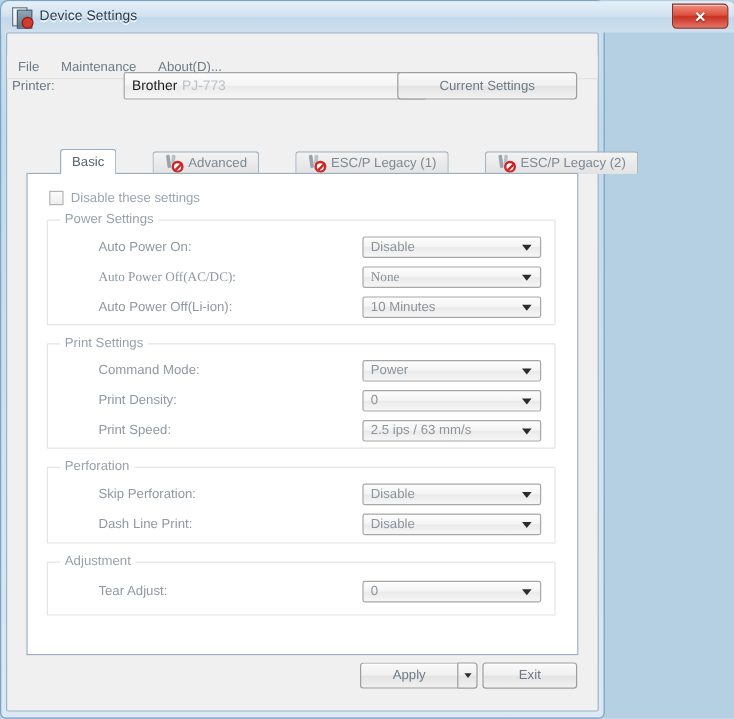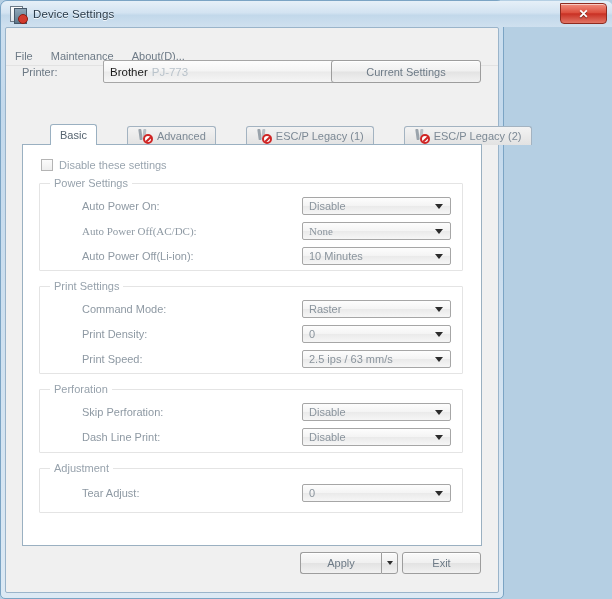--- a/index.html
+++ b/index.html
@@ -75,21 +75,21 @@
     margin-top:18px;
   }
   .menu-item{
     padding:2px 9px;color:#6d7a86;font-size:11px;white-space:nowrap;cursor:default;
   }
   
   .printer-row{
     position:absolute;left:0;top:32px;right:0;height:24px;
   }
   .printer-label{
-    position:absolute;left:16px;top:6px;color:#6b7884;font-size:11px;
+    position:absolute;left:4px;top:6px;color:#6b7884;font-size:11px;
   }
   .combo{
     box-sizing:border-box;
     background:linear-gradient(180deg,#fdfdfd 0%,#f4f4f4 48%,#eaeaea 52%,#f6f6f6 100%);
     border:1px solid #a6a6a6;
     border-radius:2px;
     display:flex;align-items:center;
     font-size:11px;color:#555;
     padding-left:6px;
     position:relative;
@@ -300,21 +300,21 @@
             <span class="arrow"></span>
           </span>
         </div>
       </div>
 
       <div class="group" style="top:141px;height:86px;">
         <div class="group-title">Print Settings</div>
         <div class="field" style="top:13px;">
           <span class="flabel">Command Mode:</span>
           <span class="combo">
-            <span>Raster</span>
+            <span>Power</span>
             <span class="arrow"></span>
           </span>
         </div>
         <div class="field" style="top:38px;">
           <span class="flabel">Print Density:</span>
           <span class="combo">
             <span>0</span>
             <span class="arrow"></span>
           </span>
         </div>

